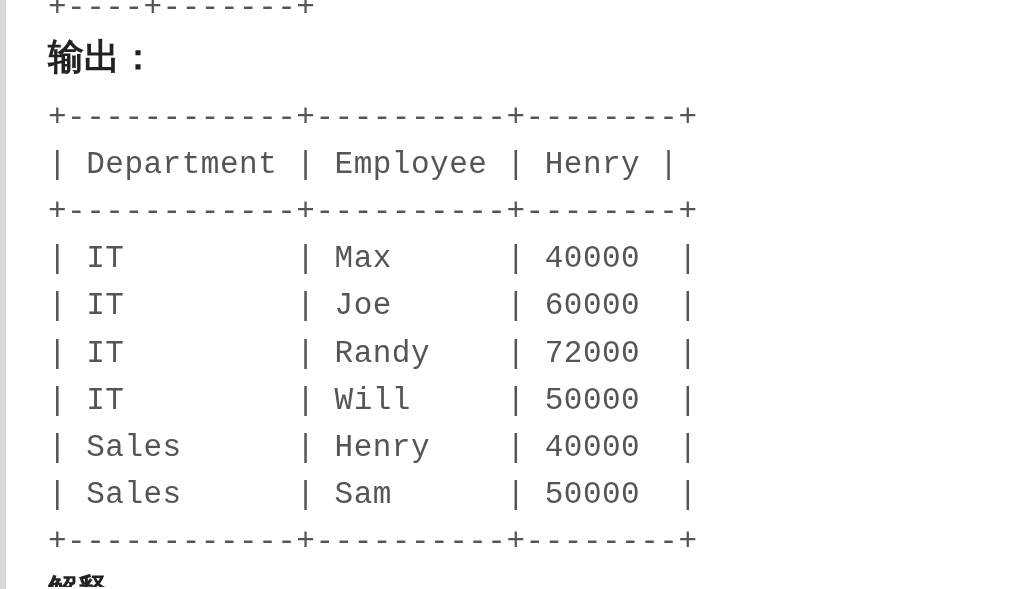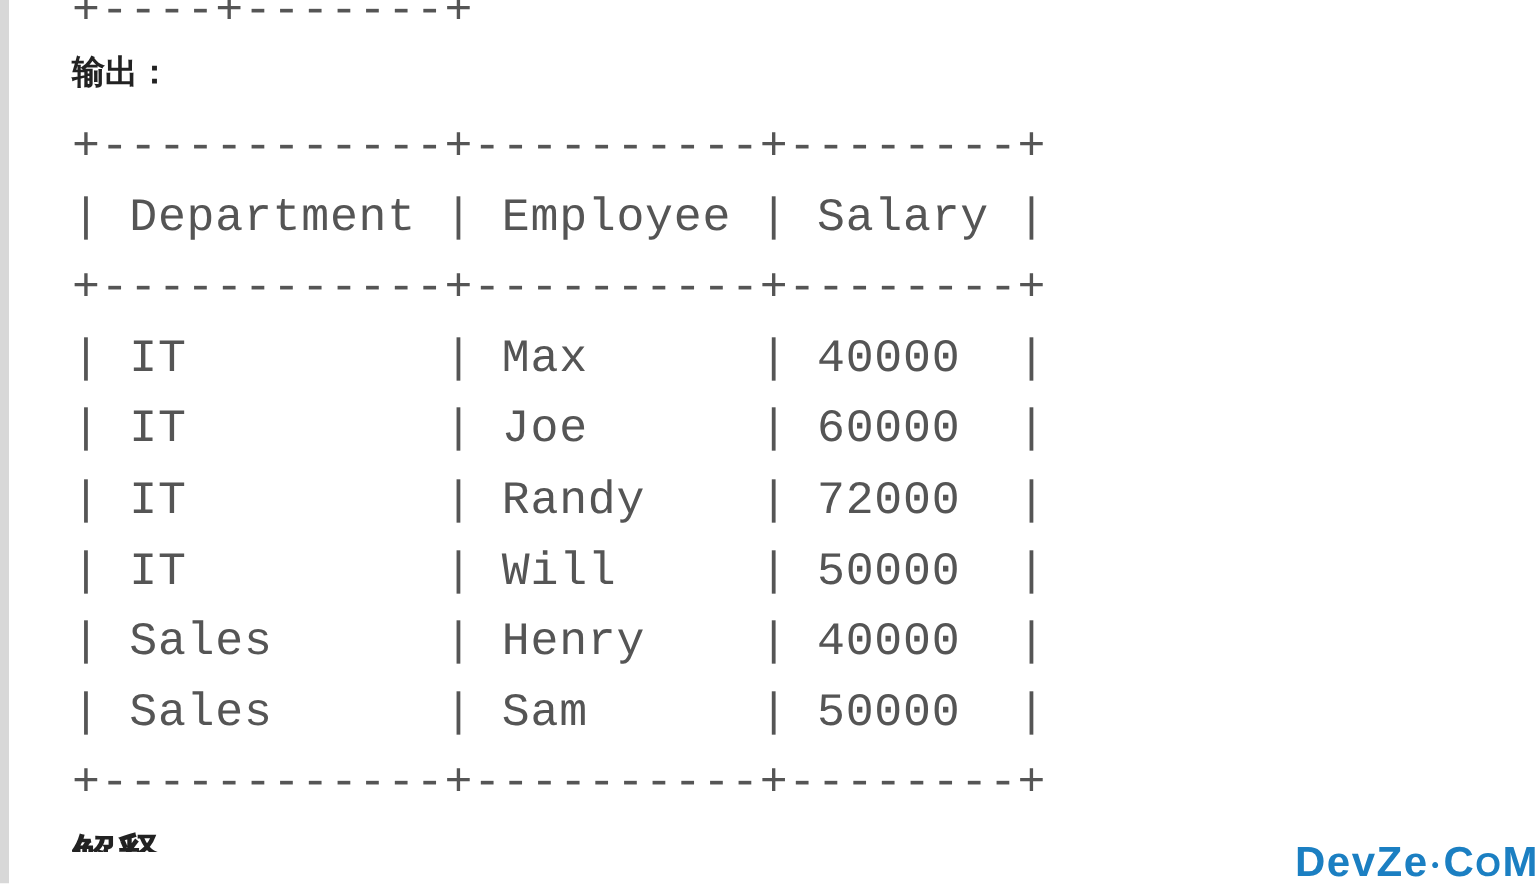--- a/index.html
+++ b/index.html
@@ -26,21 +26,21 @@
     .top-row {
       font-family: "Consolas", "Menlo", "Courier New", monospace;
       font-size: 31px;
       color: #555;
       letter-spacing: 0.5px;
       margin-top: -10px;
       margin-bottom: 8px;
     }
     .heading {
       font-weight: 700;
-      font-size: 22px;
+      font-size: 36px;
       color: #222;
       margin-bottom: 12px;
     }
     .ascii {
       font-family: "Consolas", "Menlo", "Courier New", monospace;
       font-size: 31px;
       color: #555;
       white-space: pre;
       line-height: 1.52;
       letter-spacing: 0.5px;
@@ -83,27 +83,26 @@
   </style>
 </head>
 <body>
 
 <div class="border-left"></div>
 
 <div class="content">
   <div class="top-row">+----+-------+</div>
   <div class="heading">输出：</div>
   <div class="ascii"><span>+------------+----------+--------+</span>
-<span>| Department | Employee | Salary |</span>
+<span>| Department | Employee | Henry |</span>
 <span>+------------+----------+--------+</span>
 <span>| IT         | Max      | 40000  |</span>
 <span>| IT         | Joe      | 60000  |</span>
 <span>| IT         | Randy    | 72000  |</span>
 <span>| IT         | Will     | 50000  |</span>
 <span>| Sales      | Henry    | 40000  |</span>
 <span>| Sales      | Sam      | 50000  |</span>
 <span>+------------+----------+--------+</span></div>
   <div class="cropped-bottom">解释</div>
 </div>
 
 <div class="watermark">
-  <div class="line2"><span>D</span><span>evZ</span><span>e</span><span class="dot">•</span><span>C</span><span style="font-size:22px;">O</span><span>M</span></div>
 </div>
 
 </body></html>

